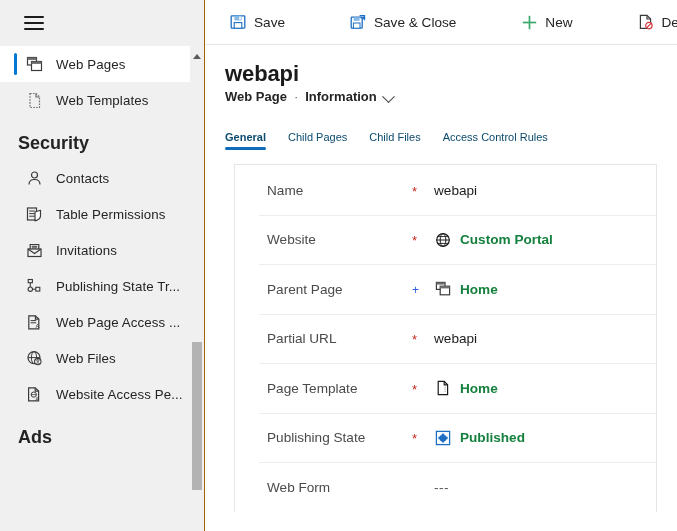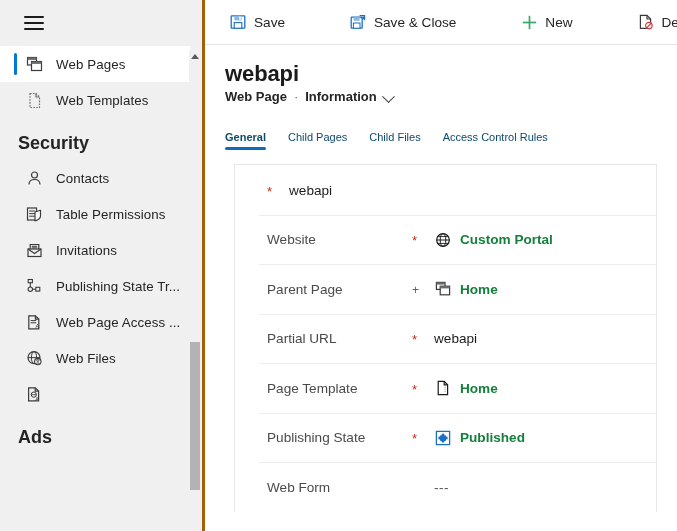--- a/index.html
+++ b/index.html
@@ -17,21 +17,21 @@
     display: flex;
     background: #ffffff;
   }
 
   
   #sidebar {
     position: relative;
     width: 205px;
     height: 531px;
     background: #f0f0f0;
-    border-right: 3px solid #a16207;
+    border-right: 1px solid #a16207;
     flex: 0 0 205px;
     overflow: hidden;
   }
   .hamburger-wrap {
     height: 46px;
     display: flex;
     align-items: center;
     padding-left: 24px;
   }
   .hamburger {
@@ -403,20 +403,21 @@
       <div class="nav-item">
         <span class="nav-icon">
           <svg width="17" height="17" viewBox="0 0 17 17">
             <path d="M2.6 1.8 H9.2 L12.6 5.1 V14.8 H2.6 Z" fill="none" stroke="#3b3b3b" stroke-width="1.2"></path>
             <path d="M9.2 1.8 V5.1 H12.6" fill="none" stroke="#3b3b3b" stroke-width="1.2"></path>
             <circle cx="7.8" cy="8.6" r="2.6" fill="none" stroke="#3b3b3b" stroke-width="1"></circle>
             <line x1="5.2" y1="8.6" x2="10.4" y2="8.6" stroke="#3b3b3b" stroke-width="0.8"></line>
             <text x="9.2" y="14.6" font-size="5.6" fill="#3b3b3b" font-family="sans-serif">A</text>
           </svg>
         </span>
+        <span class="nav-label">Website Access Pe...</span>
       </div>
 
       <div class="nav-spacer"></div>
 
       <div class="nav-group-title">Ads</div>
 
 
     </div>
 
     <div id="side-scroll">
@@ -506,20 +507,21 @@
     <div id="tabs">
       <div class="tab active">General</div>
       <div class="tab">Child Pages</div>
       <div class="tab">Child Files</div>
       <div class="tab">Access Control Rules</div>
     </div>
 
     <div id="form-card">
 
       <div class="form-row">
+        <span class="f-label">Name</span>
         <span class="f-req">*</span>
         <span class="f-value">webapi</span>
       </div>
 
       <div class="form-row">
         <span class="f-label">Website</span>
         <span class="f-req">*</span>
         <span class="f-value link">
           <span class="v-ico">
             <svg width="16" height="16" viewBox="0 0 16 16">

